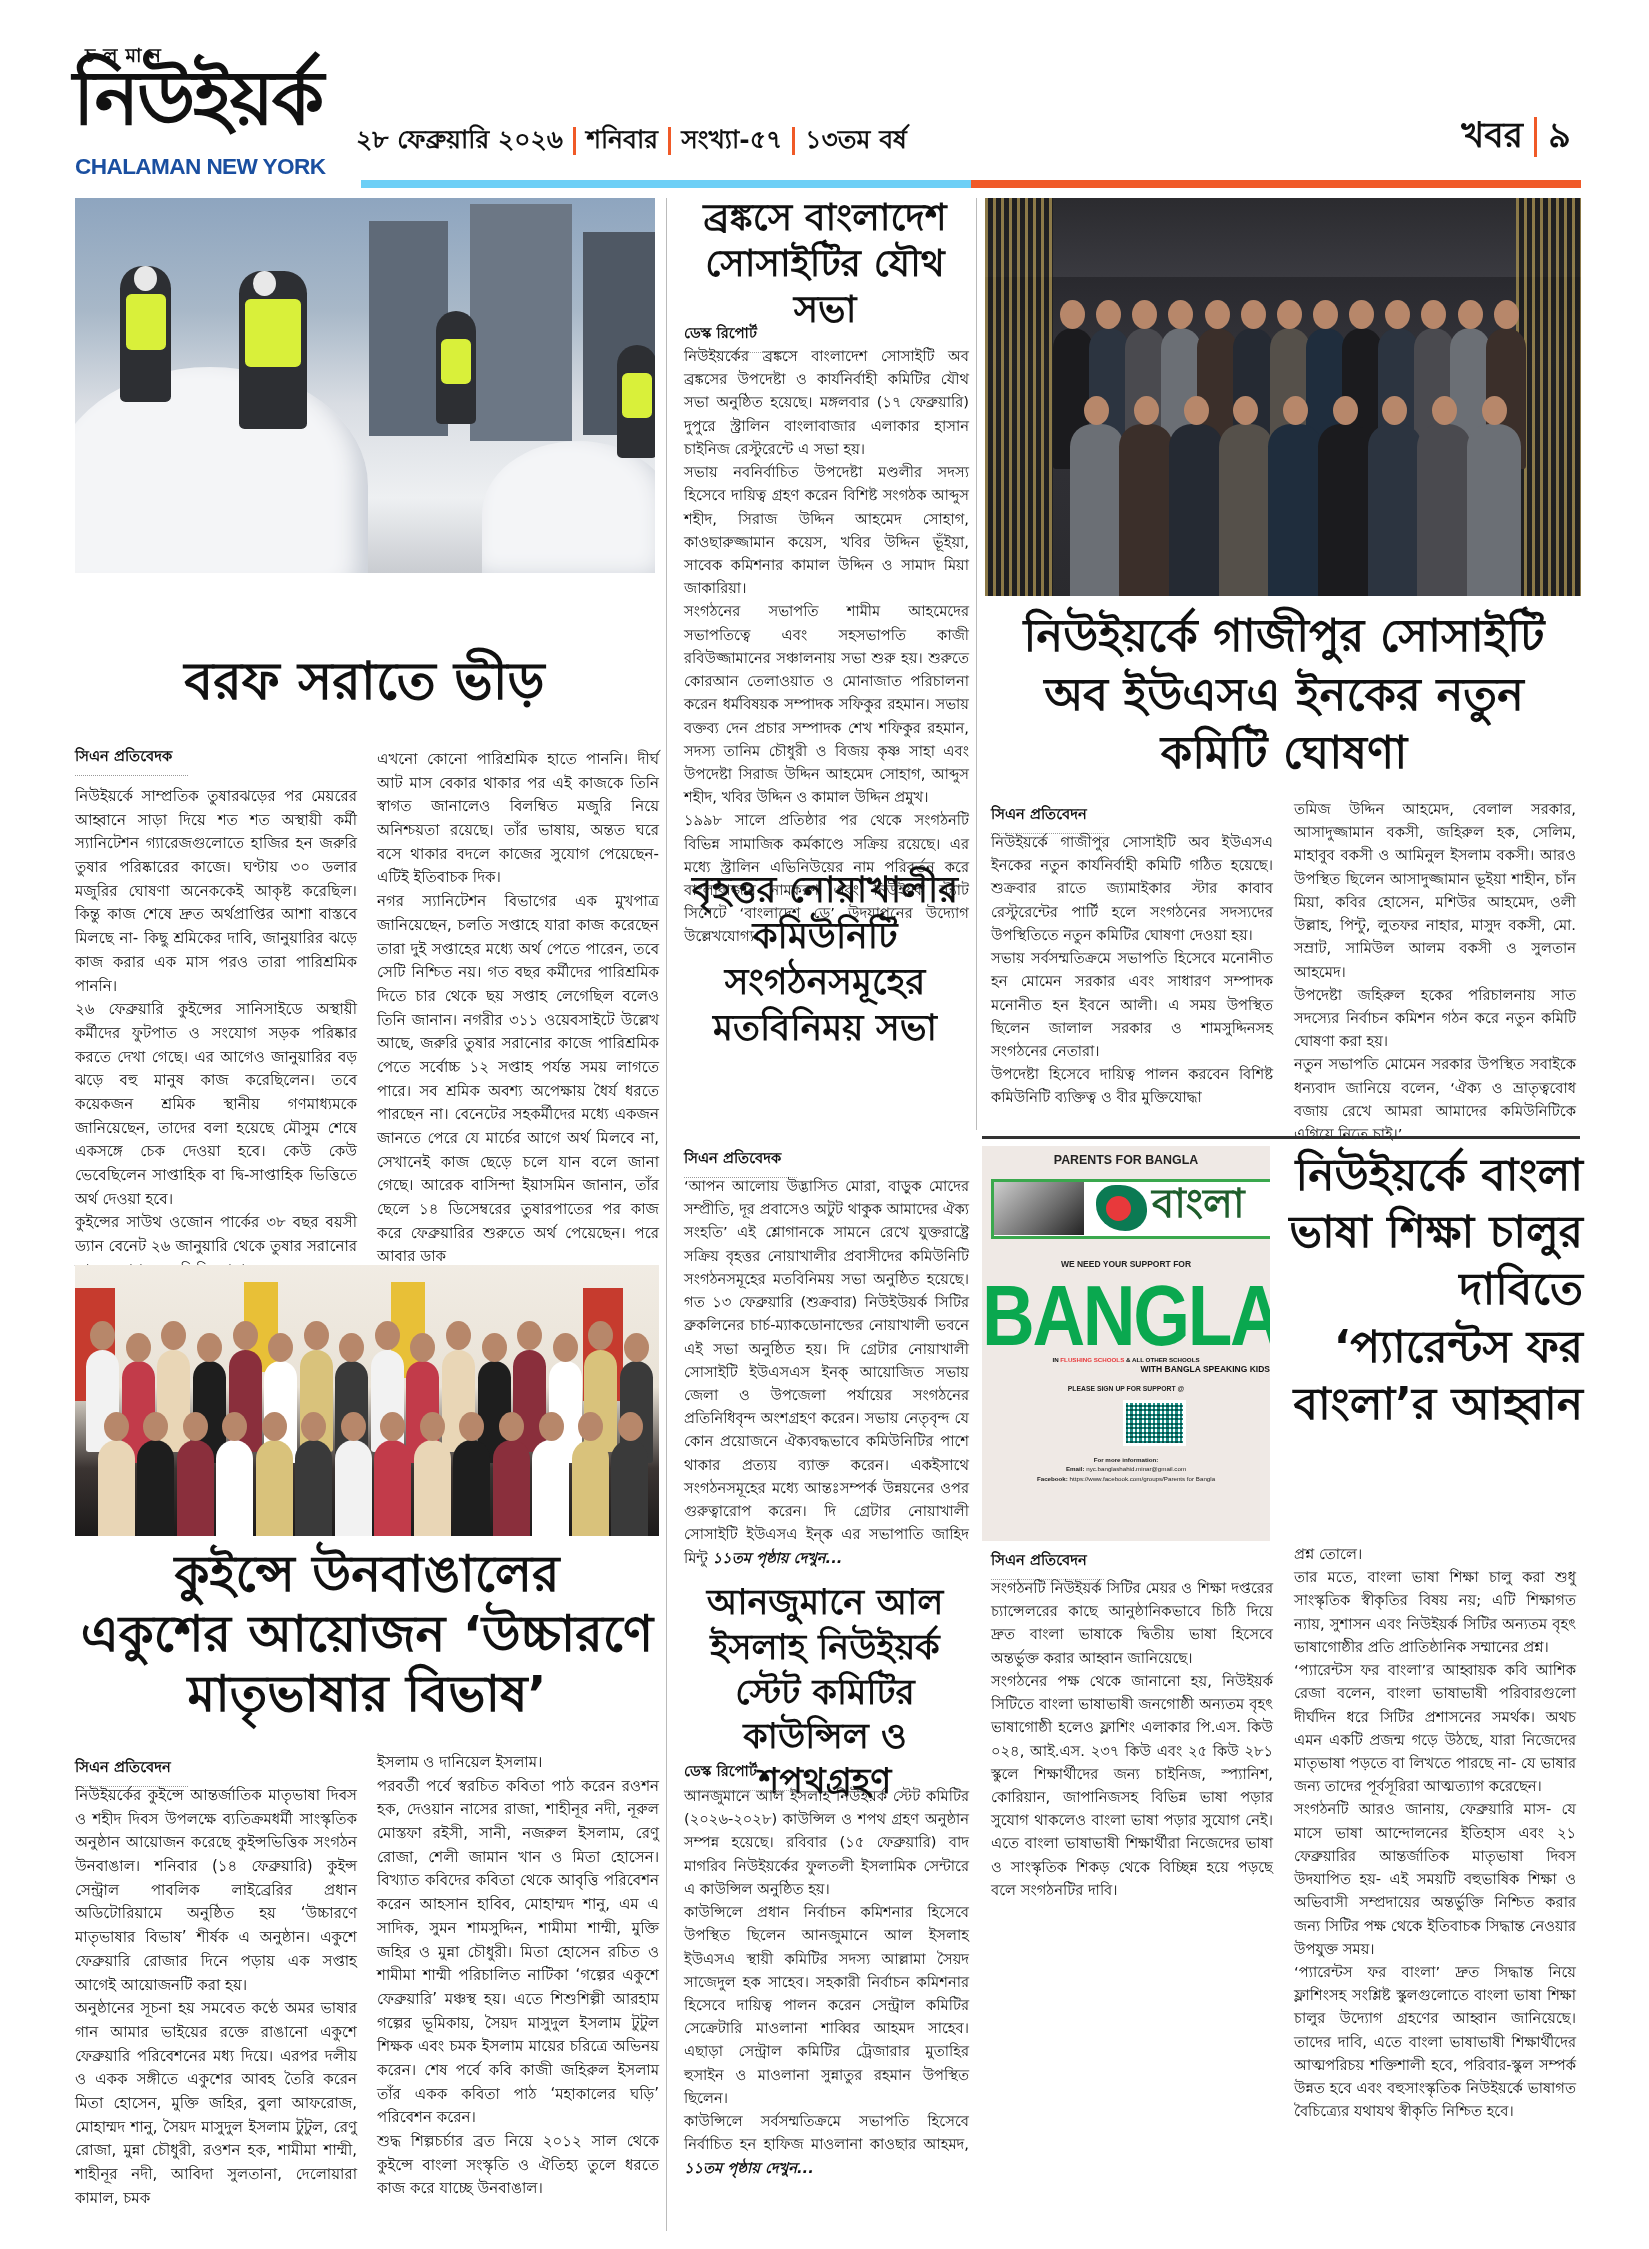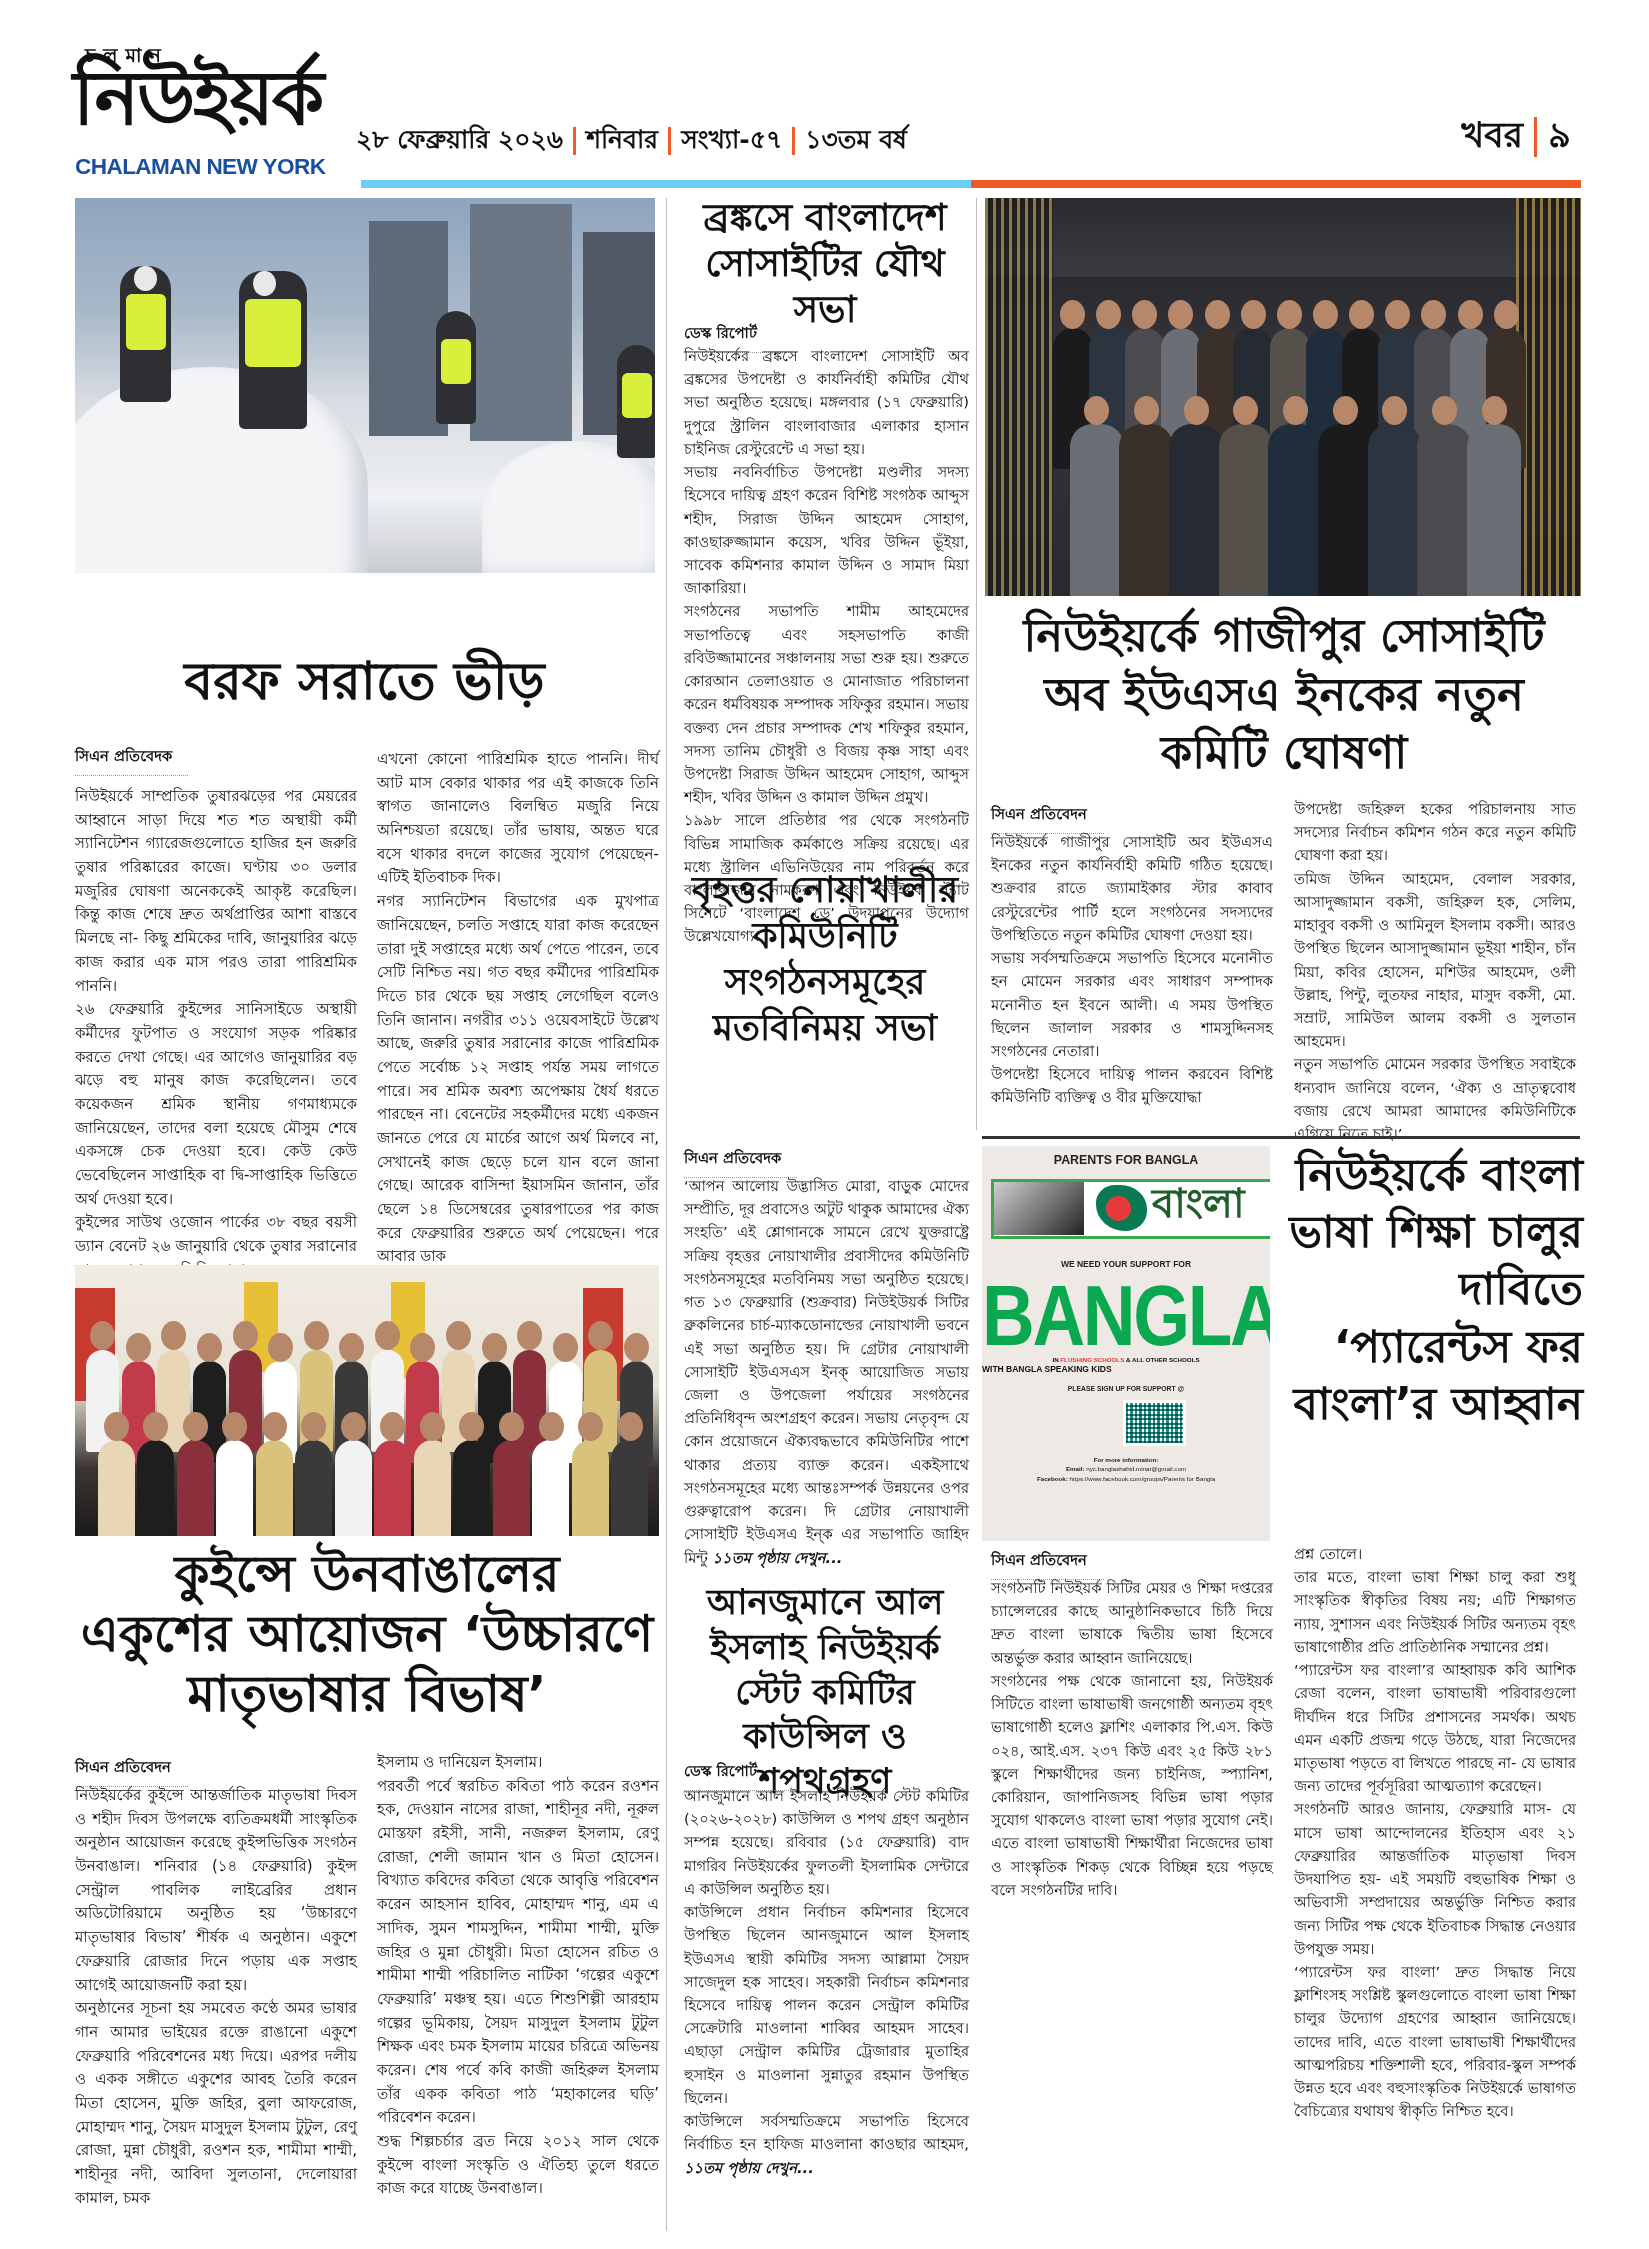--- a/index.html
+++ b/index.html
@@ -50,21 +50,21 @@
   .ad-title { position: absolute; left: 0; right: 0; top: 6.8px; text-align: center; font-size: 12.4px; font-weight: bold; color: #222; }
   .ad-banner { position: absolute; left: 9px; right: 0; top: 33px; height: 60px; border: 3.4px solid #3aa84d; border-right: none; background: #fff; }
   .ad-pen { position: absolute; left: 0; top: 0; width: 90px; height: 53px; background: linear-gradient(135deg, #cfcfcf, #6b6b6b 60%, #222); }
   .ad-map { position: absolute; left: 102px; top: 3.4px; width: 51px; height: 46px; background: #0b7a53; border-radius: 40% 55% 45% 60%; }
   .ad-dot { position: absolute; left: 112px; top: 13.6px; width: 25px; height: 25px; border-radius: 50%; background: #e8393b; }
   .ad-bangla { position: absolute; left: 158px; top: 1.1px; font-size: 40px; font-weight: bold; color: #1f5e2c; line-height: 1; }
   .ad-need { position: absolute; left: 0; right: 0; top: 113px; text-align: center; font-size: 8.5px; font-weight: bold; color: #222; }
   .ad-big { position: absolute; left: 0; right: 0; top: 120px; text-align: center; font-family: "Liberation Sans", sans-serif; font-size: 73px; font-weight: bold; color: #0aa84f; letter-spacing: -2.3px; transform: scaleY(1.18); transform-origin: top; }
   .ad-in { position: absolute; left: 0; right: 0; top: 210px; text-align: center; font-size: 6.2px; font-weight: bold; color: #111; }
   .ad-in .red { color: #e8393b; }
-  .ad-with { position: absolute; left: 0; right: 0; top: 218px; text-align: left; font-size: 8.5px; font-weight: bold; color: #111; }
+  .ad-with { position: absolute; left: 0; right: 0; top: 218px; text-align: right; font-size: 8.5px; font-weight: bold; color: #111; }
   .ad-sign { position: absolute; left: 0; right: 0; top: 239px; text-align: center; font-size: 6.8px; font-weight: bold; color: #222; }
   .ad-qr { position: absolute; left: 141px; top: 254px; width: 63px; height: 46px; background:
       repeating-linear-gradient(90deg, #1f8e86 0 2.3px, #fff 2.3px 4.5px),
       repeating-linear-gradient(0deg, #1f8e86 0 2.3px, #fff 2.3px 4.5px); background-blend-mode: multiply; border: 3.4px solid #fff; }
   .ad-info { position: absolute; left: 0; right: 0; top: 309px; text-align: center; font-size: 6.2px; color: #222; line-height: 1.5; }
   .ad-info b { font-weight: bold; }
 </style>
 </head>
 <body>
 
@@ -198,22 +198,22 @@
       </div>
   </div>
   <h2 class="headline" style="left:985px; top:607px; width:598px; font-size:45px; line-height:1.3;">নিউইয়র্কে গাজীপুর সোসাইটি অব ইউএসএ ইনকের নতুন কমিটি ঘোষণা</h2>
   <div class="byline" style="left:991px; top:802px;">সিএন প্রতিবেদন</div>
   <div class="body" style="left:991px; top:830px; width:282px; font-size:14.7px;">
     <p>নিউইয়র্কে গাজীপুর সোসাইটি অব ইউএসএ ইনকের নতুন কার্যনির্বাহী কমিটি গঠিত হয়েছে। শুক্রবার রাতে জ্যামাইকার স্টার কাবাব রেস্টুরেন্টের পার্টি হলে সংগঠনের সদস্যদের উপস্থিতিতে নতুন কমিটির ঘোষণা দেওয়া হয়।</p>
     <p>সভায় সর্বসম্মতিক্রমে সভাপতি হিসেবে মনোনীত হন মোমেন সরকার এবং সাধারণ সম্পাদক মনোনীত হন ইবনে আলী। এ সময় উপস্থিত ছিলেন জালাল সরকার ও শামসুদ্দিনসহ সংগঠনের নেতারা।</p>
     <p>উপদেষ্টা হিসেবে দায়িত্ব পালন করবেন বিশিষ্ট কমিউনিটি ব্যক্তিত্ব ও বীর মুক্তিযোদ্ধা</p>
   </div>
   <div class="body" style="left:1294px; top:797px; width:282px; font-size:14.7px;">
+    <p>তমিজ উদ্দিন আহমেদ, বেলাল সরকার, আসাদুজ্জামান বকসী, জহিরুল হক, সেলিম, মাহাবুব বকসী ও আমিনুল ইসলাম বকসী। আরও উপস্থিত ছিলেন আসাদুজ্জামান ভূইয়া শাহীন, চাঁন মিয়া, কবির হোসেন, মশিউর আহমেদ, ওলী উল্লাহ, পিন্টু, লুতফর নাহার, মাসুদ বকসী, মো. সম্রাট, সামিউল আলম বকসী ও সুলতান আহমেদ।</p>
     <p>উপদেষ্টা জহিরুল হকের পরিচালনায় সাত সদস্যের নির্বাচন কমিশন গঠন করে নতুন কমিটি ঘোষণা করা হয়।</p>
-    <p>তমিজ উদ্দিন আহমেদ, বেলাল সরকার, আসাদুজ্জামান বকসী, জহিরুল হক, সেলিম, মাহাবুব বকসী ও আমিনুল ইসলাম বকসী। আরও উপস্থিত ছিলেন আসাদুজ্জামান ভূইয়া শাহীন, চাঁন মিয়া, কবির হোসেন, মশিউর আহমেদ, ওলী উল্লাহ, পিন্টু, লুতফর নাহার, মাসুদ বকসী, মো. সম্রাট, সামিউল আলম বকসী ও সুলতান আহমেদ।</p>
     <p>নতুন সভাপতি মোমেন সরকার উপস্থিত সবাইকে ধন্যবাদ জানিয়ে বলেন, ‘ঐক্য ও ভ্রাতৃত্ববোধ বজায় রেখে আমরা আমাদের কমিউনিটিকে এগিয়ে নিতে চাই।’</p>
   </div>
 </article>
 
 <div class="hrule" style="left:982px; top:1136px; width:598px;"></div>
 
 <aside class="ad" style="left:982px; top:1146px; width:288px; height:395px;">
   <div class="ad-title">PARENTS FOR BANGLA</div>
   <div class="ad-banner">
     <div class="ad-pen"></div>

